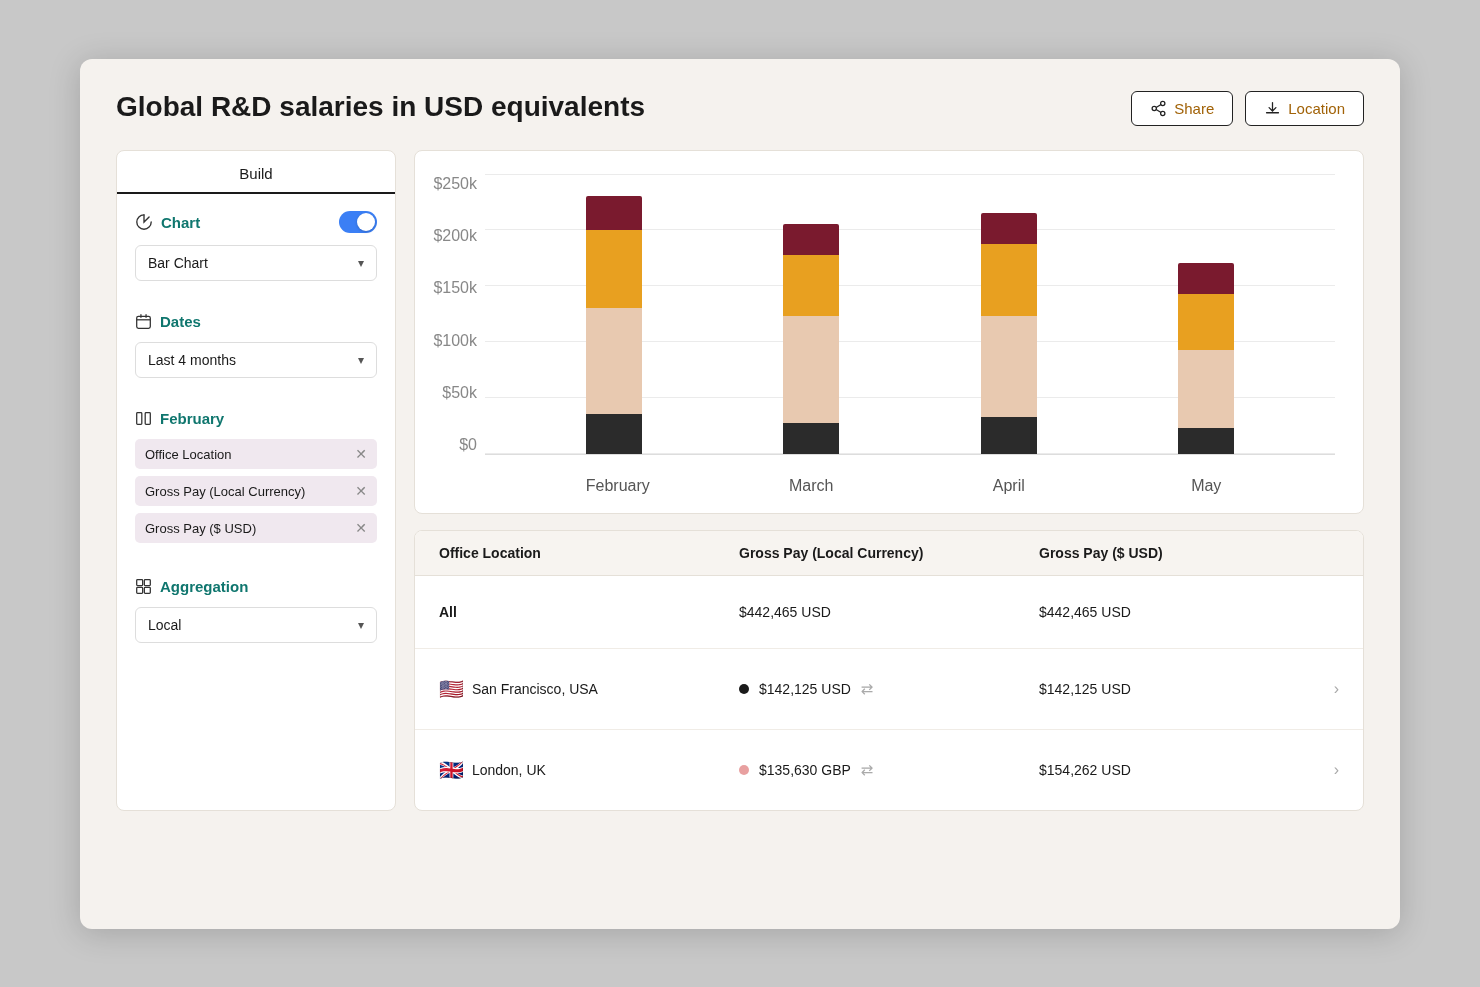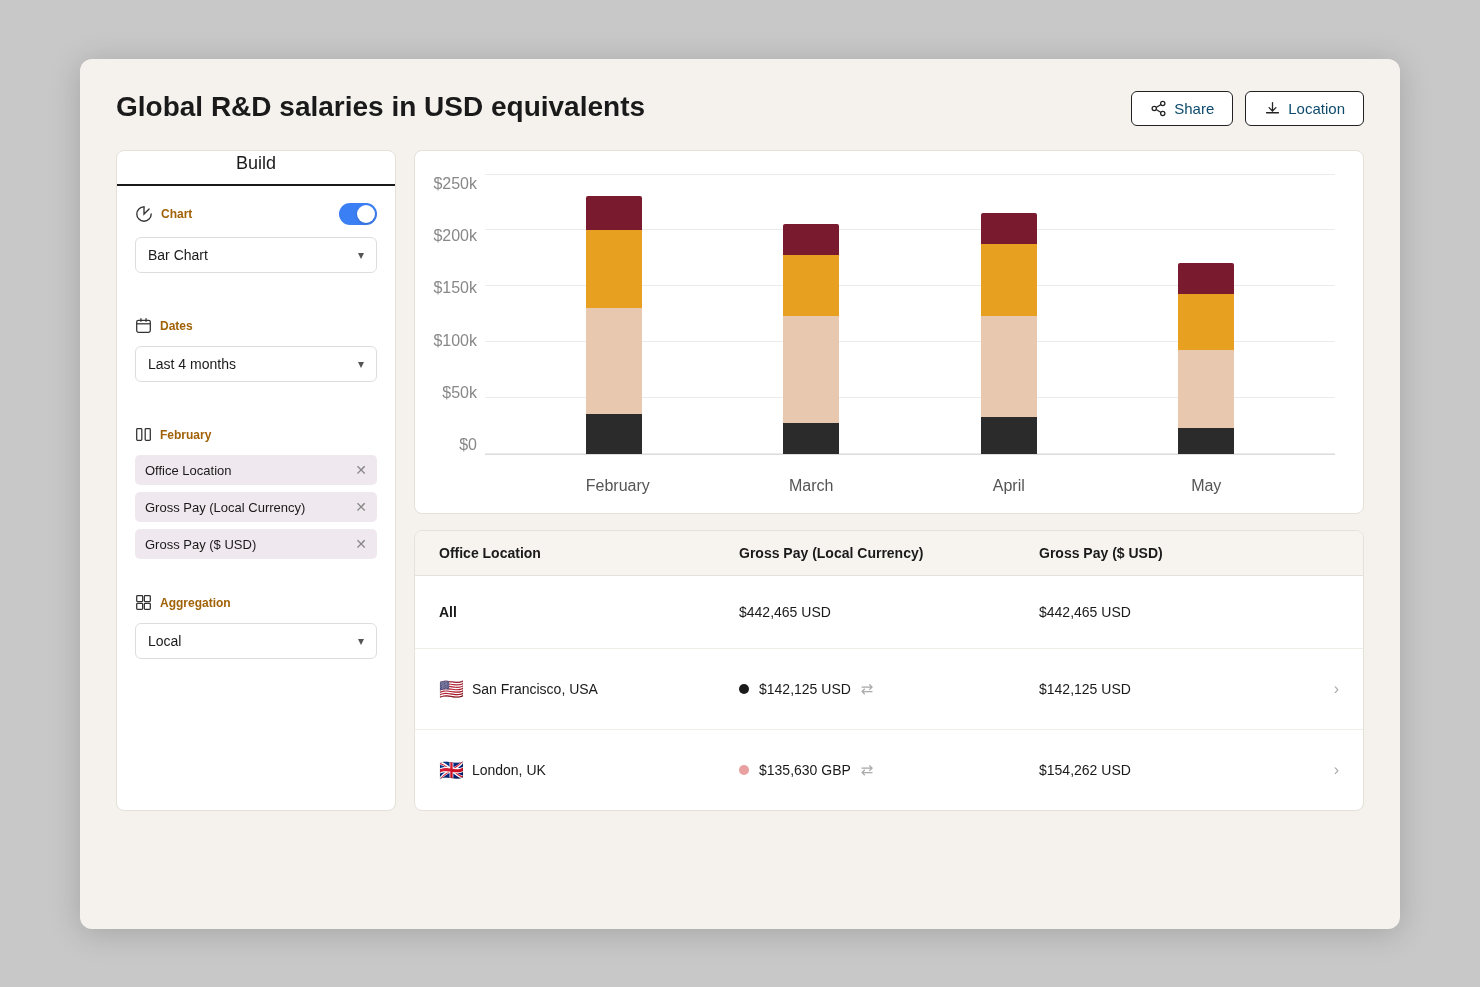--- a/index.html
+++ b/index.html
@@ -39,21 +39,21 @@
       display: flex;
       align-items: center;
       gap: 7px;
       border: 1.5px solid #222;
       background: #fff;
       border-radius: 6px;
       padding: 8px 18px;
       font-size: 15px;
       font-weight: 500;
       cursor: pointer;
-      color: #0c4a6e;
+      color: #a16207;
     }
 
     .main-layout {
       display: flex;
       gap: 18px;
     }
     .sidebar {
       width: 280px;
       flex-shrink: 0;
       background: #fff;
@@ -61,42 +61,42 @@
       padding: 0 0 24px 0;
       border: 1px solid #e5e0d8;
     }
     .sidebar-tabs {
       display: flex;
       border-bottom: 1.5px solid #e5e0d8;
     }
     .sidebar-tab {
       flex: 1;
       text-align: center;
-      padding: 2px 0 10px 0;
-      font-size: 18px;
+      padding: 14px 0 10px 0;
+      font-size: 15px;
       font-weight: 500;
       cursor: pointer;
       color: #888;
       border-bottom: 2.5px solid transparent;
       margin-bottom: -1.5px;
     }
     .sidebar-tab.active {
       color: #1a1a1a;
       border-bottom: 2.5px solid #1a1a1a;
     }
     .sidebar-section {
       padding: 18px 18px 0 18px;
     }
     .sidebar-section-label {
       display: flex;
       align-items: center;
       gap: 8px;
-      font-size: 12px;
+      font-size: 15px;
       font-weight: 600;
-      color: #a16207;
+      color: #0f766e;
       margin-bottom: 12px;
     }
     .toggle-switch {
       width: 38px;
       height: 22px;
       background: #3b7ff5;
       border-radius: 11px;
       position: relative;
       margin-left: auto;
       cursor: pointer;
@@ -117,21 +117,21 @@
       border: 1.5px solid #ddd;
       border-radius: 6px;
       padding: 9px 12px;
       font-size: 14px;
       color: #1a1a1a;
       background: #fff;
       display: flex;
       align-items: center;
       justify-content: space-between;
       cursor: pointer;
-      margin-bottom: 16px;
+      margin-bottom: 4px;
     }
     .chevron-icon {
       font-size: 12px;
       color: #555;
     }
     .column-tag {
       display: flex;
       align-items: center;
       justify-content: space-between;
       background: #f0e8ef;

